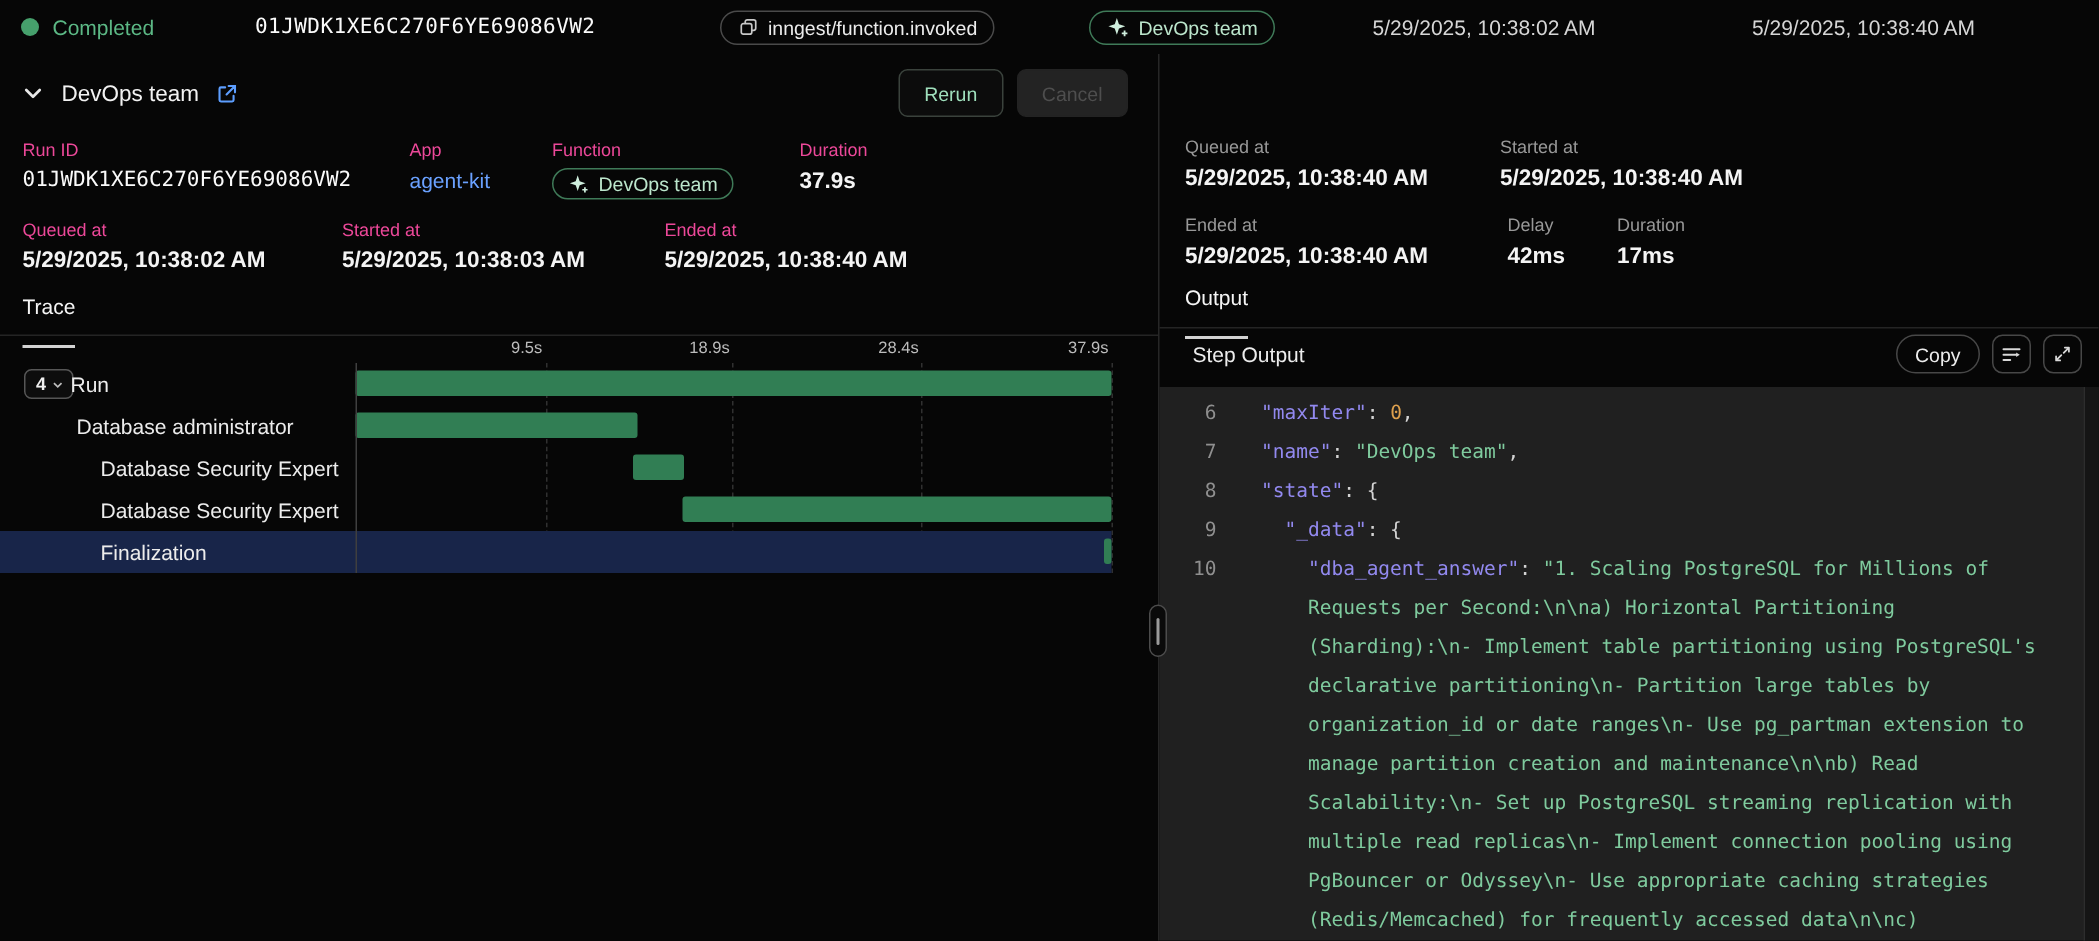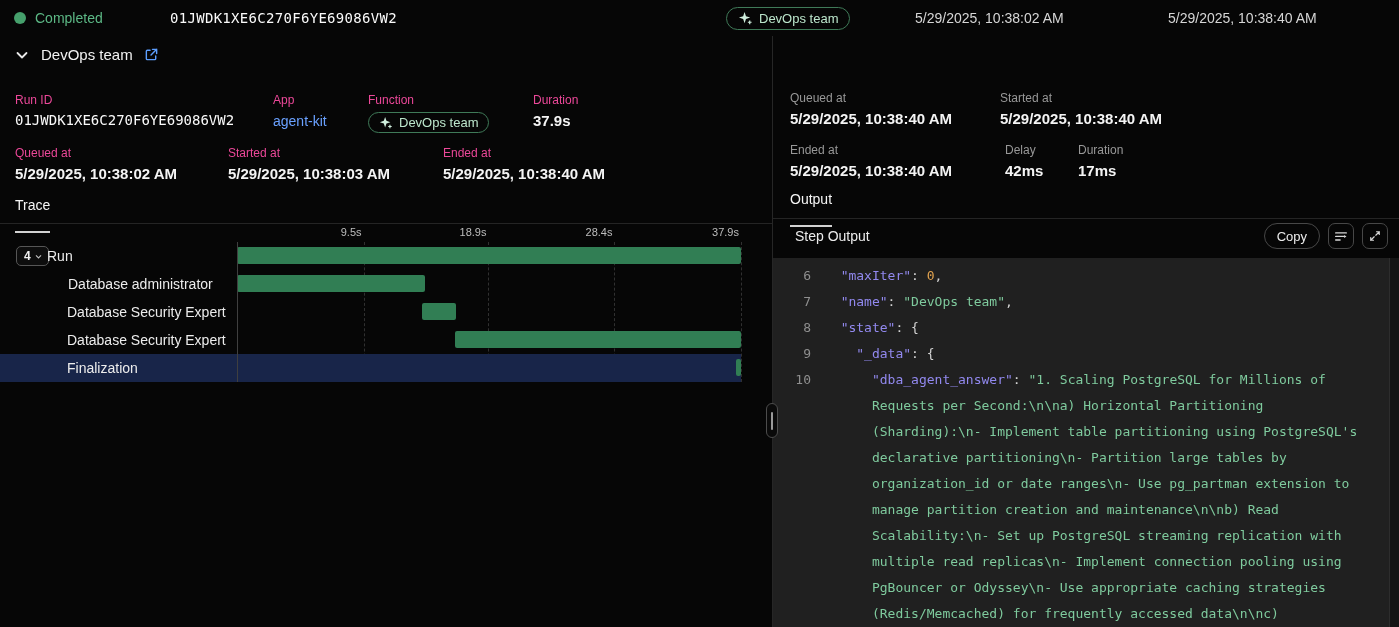--- a/index.html
+++ b/index.html
@@ -91,20 +91,29 @@
 </style>
 </head>
 <body>
 
 <div class="topbar">
   <div class="tb-status">
     <span class="dot"></span>
     <span>Completed</span>
   </div>
   <div class="tb-runid mono">01JWDK1XE6C270F6YE69086VW2</div>
+  <div class="tb-event">
+    <span class="pill">
+      <svg width="14" height="14" viewBox="0 0 16 16">
+        <rect x="5.5" y="2.5" width="8" height="8" rx="1.5" fill="none" stroke="#c9c9c9" stroke-width="1.3"></rect>
+        <rect x="2.5" y="5.5" width="8" height="8" rx="1.5" fill="#060606" stroke="#c9c9c9" stroke-width="1.3"></rect>
+      </svg>
+      <span>inngest/function.invoked</span>
+    </span>
+  </div>
   <div class="tb-func">
     <span class="pill pill-green">
       <svg width="15" height="15" viewBox="0 0 16 16">
         <path d="M7 1 L8.5 5.5 L13 7 L8.5 8.5 L7 13 L5.5 8.5 L1 7 L5.5 5.5 Z" fill="#cfeedd"></path>
         <path d="M12.5 10 v4 M10.5 12 h4" stroke="#cfeedd" stroke-width="1.3"></path>
       </svg>
       <span>DevOps team</span>
     </span>
   </div>
   <div class="tb-ts1">
@@ -123,20 +132,24 @@
           <path d="M3.5 6 L8 10.5 L12.5 6" fill="none" stroke="#e8e8e8" stroke-width="1.8" stroke-linecap="round" stroke-linejoin="round"></path>
         </svg>
     </button>
     <span class="p-title">DevOps team</span>
     <button class="icon-btn-bare">
       <svg width="15" height="15" viewBox="0 0 16 16">
         <path d="M6.5 3.5 H3.5 A1 1 0 0 0 2.5 4.5 V12.5 A1 1 0 0 0 3.5 13.5 H11.5 A1 1 0 0 0 12.5 12.5 V9.5" fill="none" stroke="#5d9eff" stroke-width="1.5" stroke-linecap="round"></path>
         <path d="M9 2.5 H13.5 V7 M13.5 2.5 L7.5 8.5" fill="none" stroke="#5d9eff" stroke-width="1.5" stroke-linecap="round"></path>
       </svg>
     </button>
+    <span style="margin-left:auto; display:flex; gap:9px;">
+      <button class="btn">Rerun</button>
+      <button class="btn disabled">Cancel</button>
+    </span>
   </div>
 
   <div class="meta-cell" style="top:57px; left:15px;">
     <div class="lbl">Run ID</div>
     <div class="val-mono mono">01JWDK1XE6C270F6YE69086VW2</div>
   </div>
   <div class="meta-cell" style="top:57px; left:273px;">
     <div class="lbl">App</div>
     <a class="val-link" href="#">agent-kit</a>
   </div>
@@ -191,21 +204,21 @@
         <button class="expander">
           <span>4</span>
           <svg width="9" height="9" viewBox="0 0 16 16">
             <path d="M3.5 6 L8 10.5 L12.5 6" fill="none" stroke="#bdbdbd" stroke-width="2"></path>
           </svg>
         </button>
         <span class="tl-label" style="left: 47px;">Run</span>
         <div class="tl-bar" style="left: calc(237px); width: 504px; background: rgb(49, 126, 84);"></div>
       </div>
       <div class="tl-row">
-        <span class="tl-label" style="left: 68px; text-align: right;">Database administrator</span>
+        <span class="tl-label" style="left: 51px; text-align: right;">Database administrator</span>
         <div class="tl-bar" style="left: calc(237px); width: 187.992px; background: rgb(49, 126, 84);"></div>
       </div>
       <div class="tl-row">
         <span class="tl-label" style="left: 67px;">Database Security Expert</span>
         <div class="tl-bar" style="left: calc(421.968px); width: 34.272px; background: rgb(49, 126, 84);"></div>
       </div>
       <div class="tl-row">
         <span class="tl-label" style="left: 67px;">Database Security Expert</span>
         <div class="tl-bar" style="left: calc(455.232px); width: 285.768px; background: rgb(49, 126, 84);"></div>
       </div>

